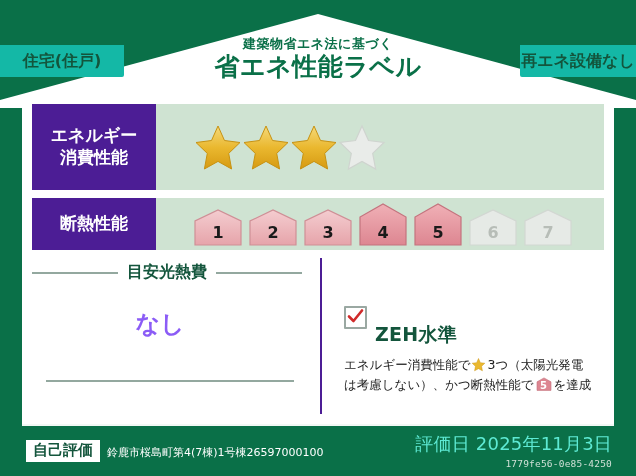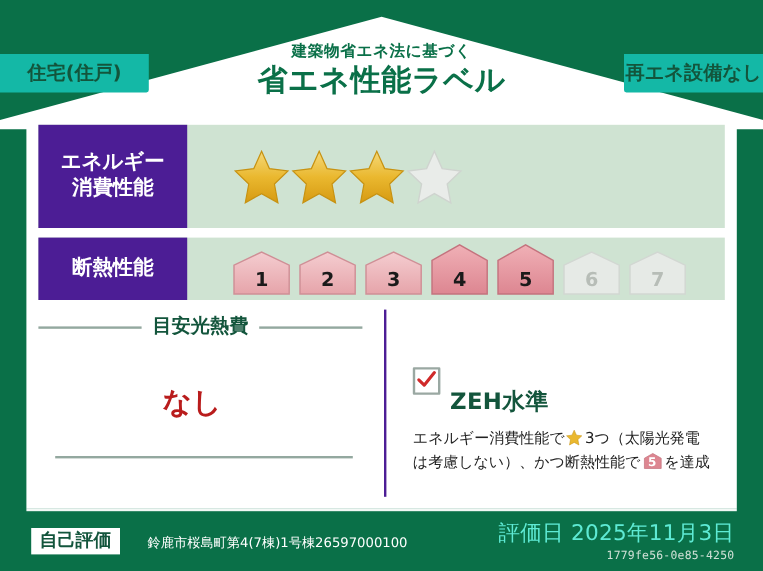--- a/index.html
+++ b/index.html
@@ -130,22 +130,22 @@
   }
   .cost-head .hr{
     flex:1;height:2px;background:#93a89f;
   }
   .cost-head .cost-title{
     font-size:16px;font-weight:bold;color:#13553c;
     padding:0 9px;white-space:nowrap;
   }
   .cost-value{
     text-align:center;
-    font-size:24px;font-weight:bold;color:#b91c1c;
-    margin-top:36px;
+    font-size:24px;font-weight:bold;color:#8b5cf6;
+    margin-top:25px;
     padding-right:32px;
   }
   .cost-rule{
     position:absolute;left:14px;right:26px;top:122px;
     height:2px;background:#93a89f;
   }
 
   
   .zeh-head{display:flex;align-items:center;gap:8px;}
   .zeh-check{
@@ -181,21 +181,21 @@
   .footer{
     position:absolute;left:0;bottom:0;width:636px;height:52px;
     z-index:5;
   }
   .footer-line{
     position:absolute;left:22px;right:22px;top:0;height:2px;
     background:#ffffff;opacity:.95;
   }
   .footer-left{
     position:absolute;left:26px;top:16px;
-    display:flex;align-items:center;gap:23px;
+    display:flex;align-items:center;gap:7px;
   }
   .self-eval{
     background:#ffffff;color:#13553c;
     font-size:15px;font-weight:bold;
     padding:2px 7px 3px 7px;
     letter-spacing:0px;
     line-height:1.15;
   }
   .addr{
     color:#ffffff;font-size:11px;letter-spacing:0px;

